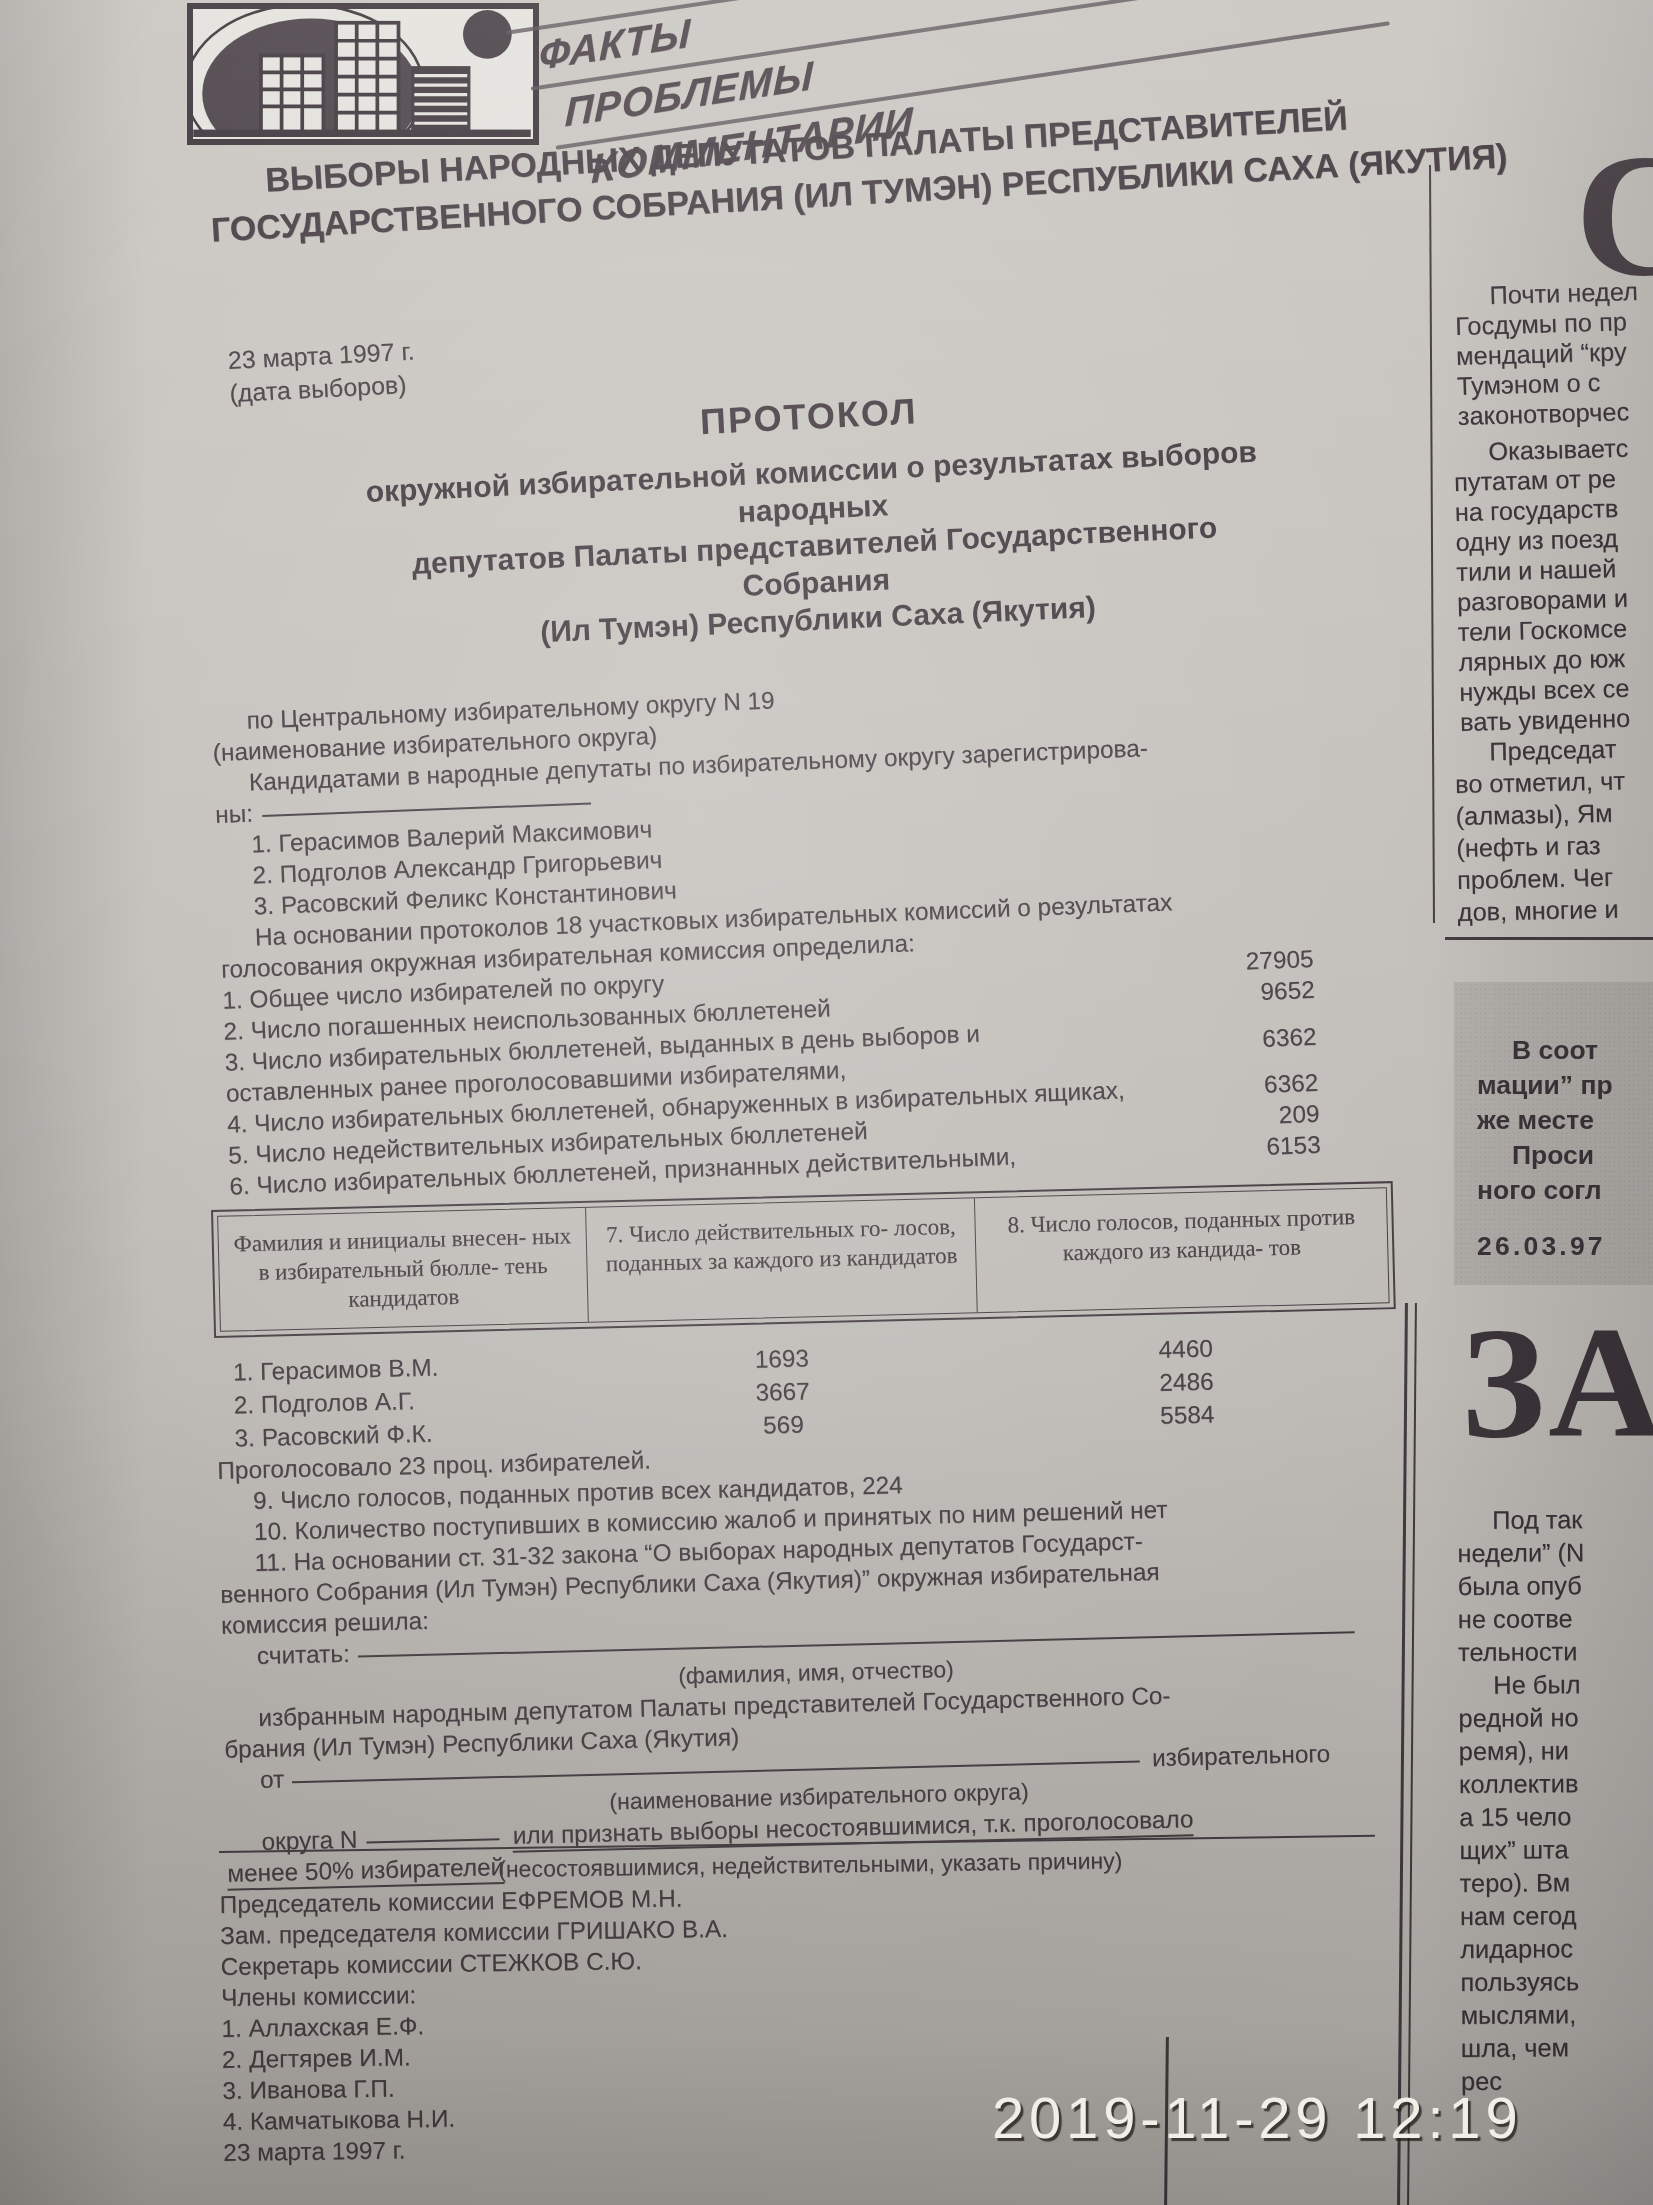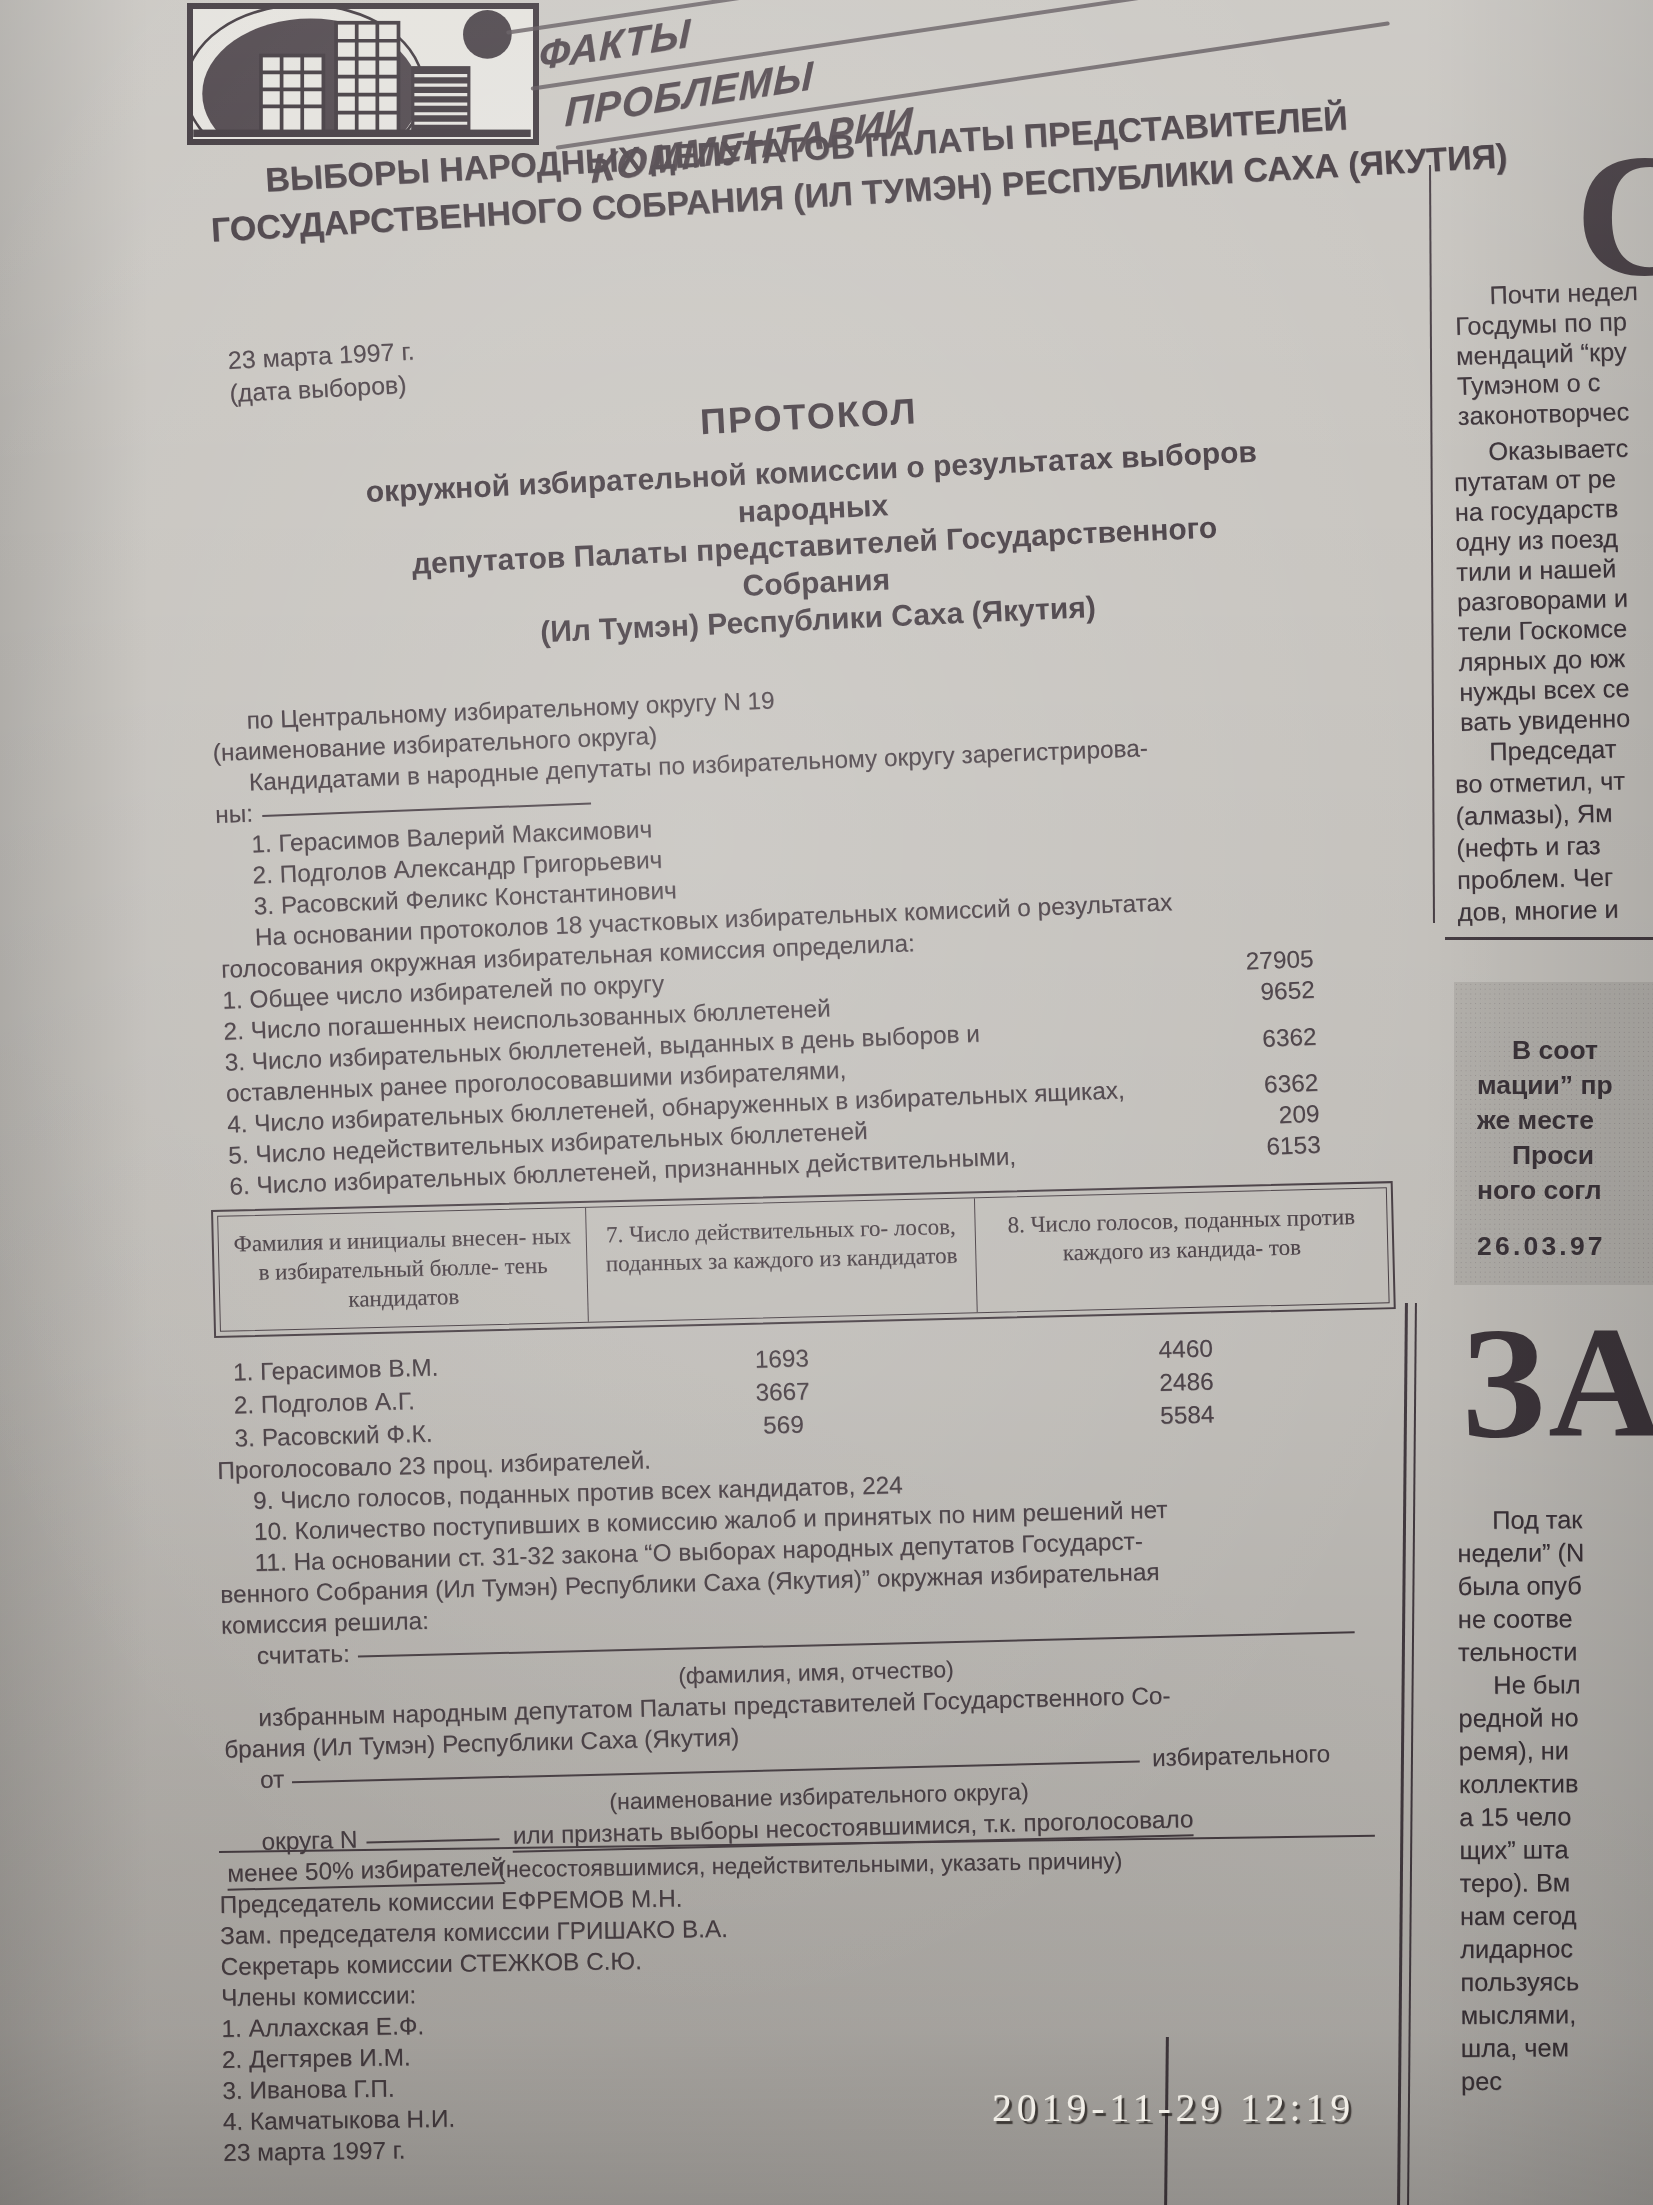--- a/index.html
+++ b/index.html
@@ -85,21 +85,21 @@
 
   
   .vline{position:absolute;background:#463d43;}
   #divider-top{left:1431px;top:165px;width:2.1px;height:758px;transform:rotate(-0.3deg);}
   #divider-bottom{left:1401px;top:1303px;width:11.7px;height:902px;background:none;
     border-left:3.2px solid #463d43;border-right:2.7px solid #463d43;transform:rotate(0.5deg);box-sizing:border-box;}
   #divider-small{left:1165px;top:2037px;width:2.7px;height:169px;transform:rotate(0.6deg);}
 
   
   #timestamp{position:absolute;left:992px;top:2084px;z-index:70;
-    font-family:Liberation Serif, serif;font-size:40px;letter-spacing:4.8px;
+    font-family:Liberation Sans, sans-serif;font-size:58px;letter-spacing:4.8px;
     color:#f1eee7;text-shadow:2.7px 3.2px 1.1px rgba(38,33,30,.8);}
 </style>
 </head>
 <body>
 
 <div id="page">
 
   <div id="logo-box">
     <svg width="338" height="128" viewBox="0 0 638 242">
       <ellipse cx="210" cy="150" rx="225" ry="158" fill="none" stroke="#393137" stroke-width="5"></ellipse>

